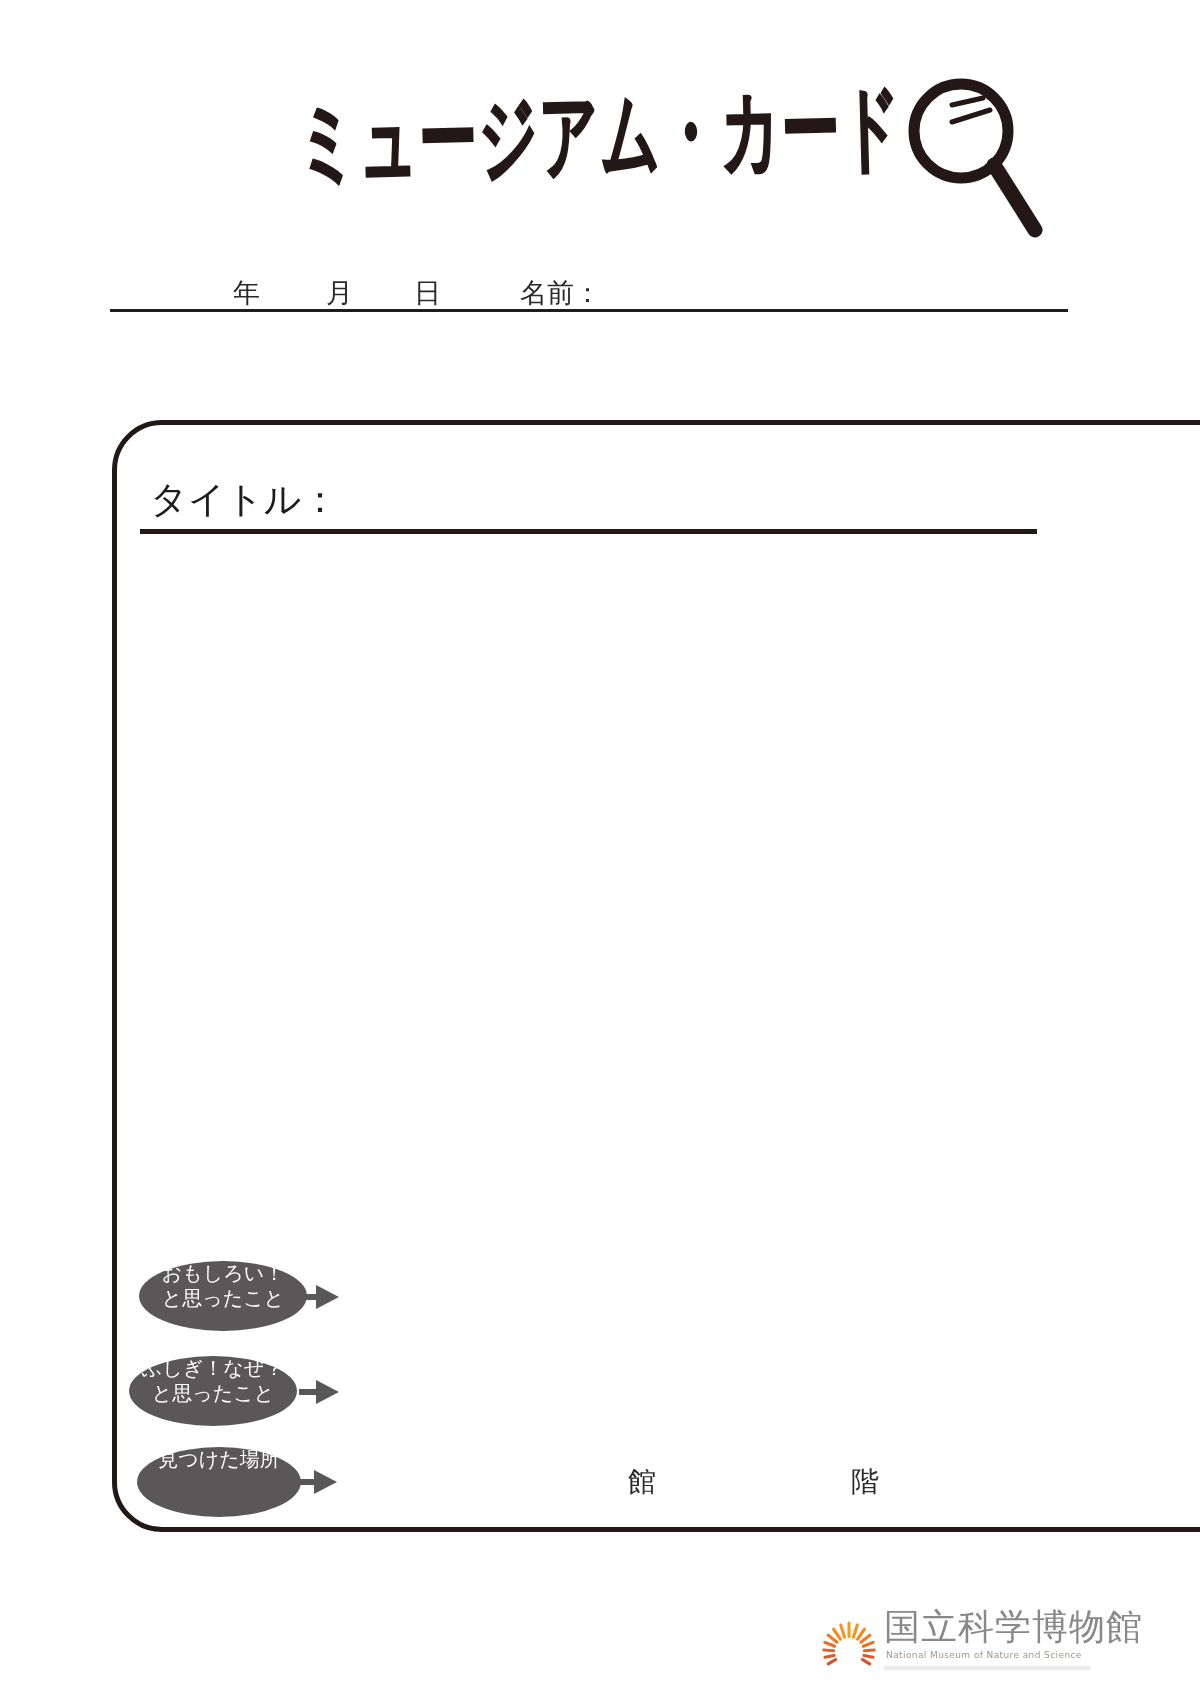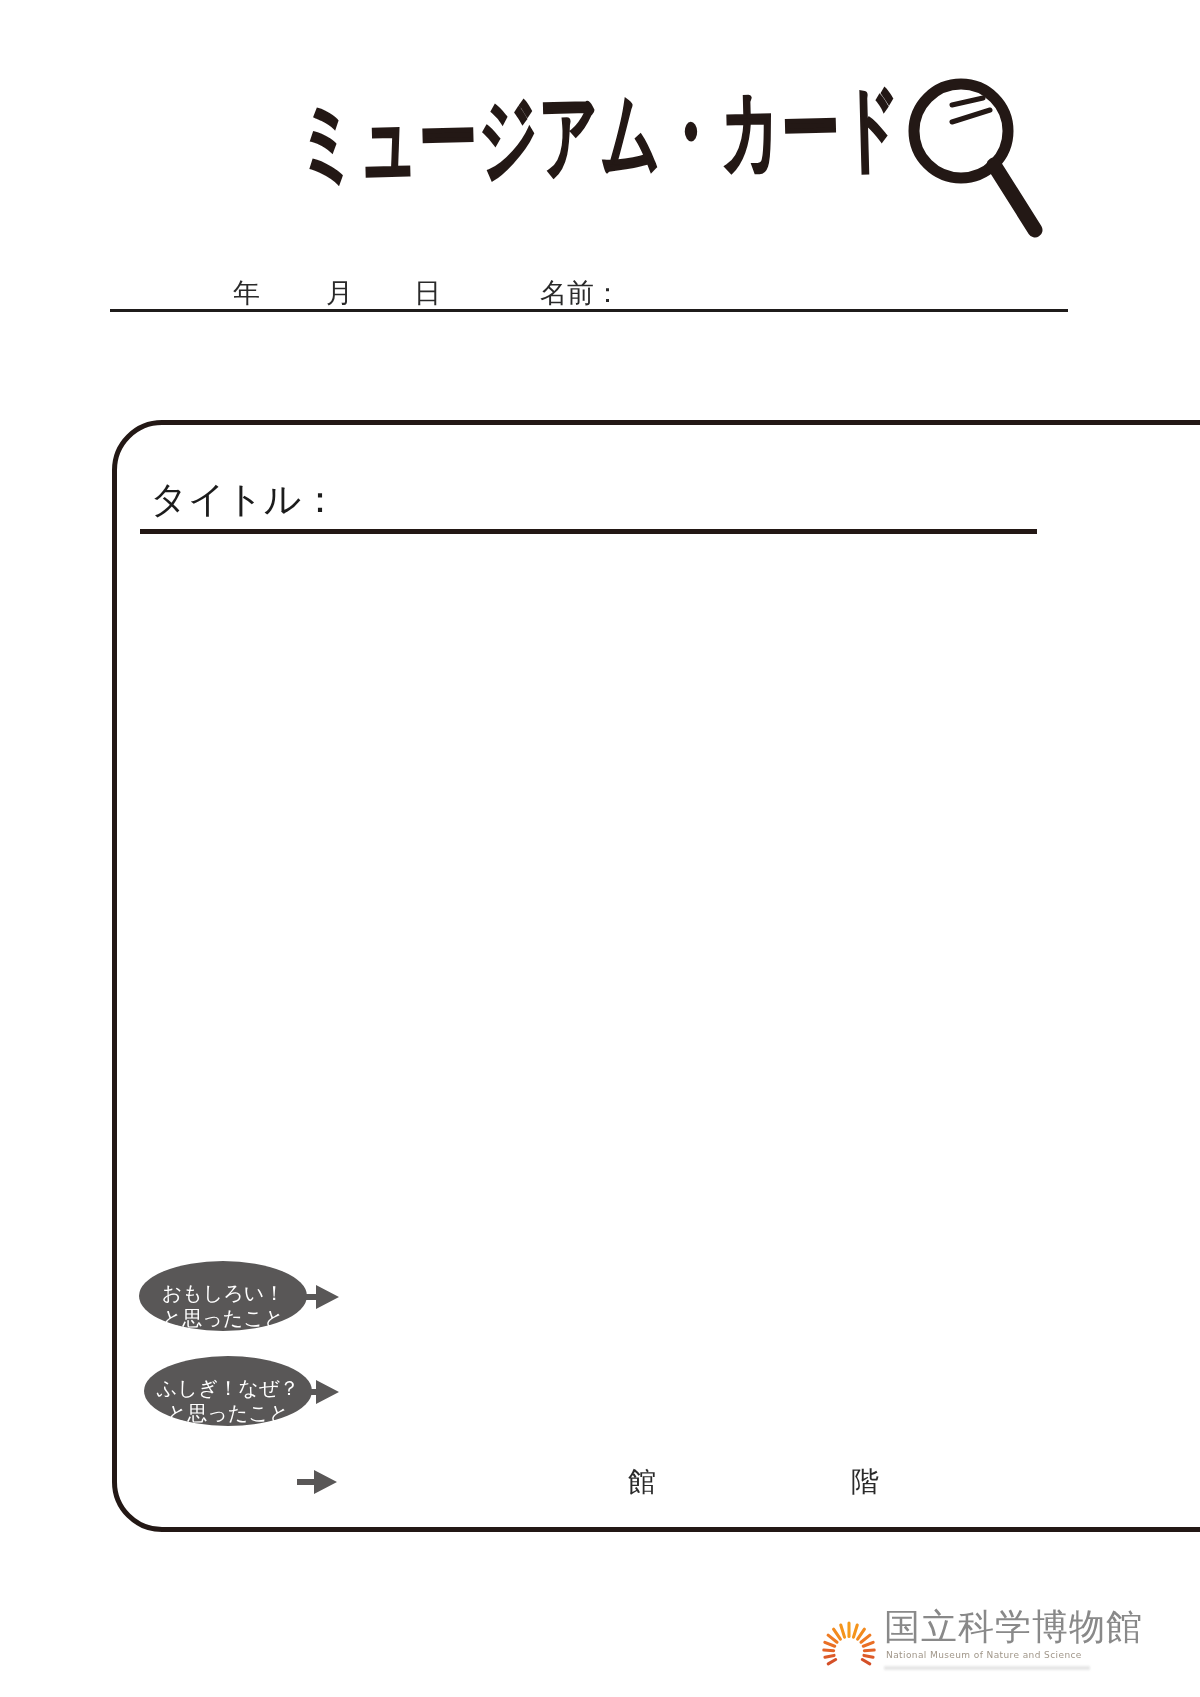--- a/index.html
+++ b/index.html
@@ -14,46 +14,46 @@
     white-space:nowrap; letter-spacing:2px;
     transform:rotate(-1.5deg) scaleX(0.62); transform-origin:left top;
     -webkit-text-stroke:2px #231815;
   }
   .magnifier{ position:absolute; left:903px; top:70px; }
   
   .date-label{
     position:absolute; top:278px; font-size:27px; line-height:30px;
     color:#2a2a2a; font-weight:400; white-space:nowrap;
   }
-  .lbl-year{left:233px;} .lbl-month{left:326px;} .lbl-day{left:414px;} .lbl-name{left:540px;text-align:right;}
+  .lbl-year{left:233px;} .lbl-month{left:326px;} .lbl-day{left:414px;} .lbl-name{left:520px;text-align:right;}
   .date-underline{
     position:absolute; left:110px; top:309px; width:958px; height:3px; background:#1f1c1b;
   }
   
   .card{
     position:absolute; left:112px; top:420px; width:1196px; height:1112px;
     border:5px solid #231815; border-radius:50px; box-sizing:border-box; background:#fff;
   }
   .card-title-label{
     position:absolute; left:33px; top:54px; font-size:37px; line-height:42px;
     color:#1c1c1c; white-space:nowrap;
   }
   .card-title-line{
     position:absolute; left:23px; top:104px; width:897px; height:5px; background:#231815;
   }
   
   .bubble{
     position:absolute; width:168px; height:70px; border-radius:50%;
     background:#595757; color:#ffffff;
-    display:flex; flex-direction:column; align-items:center; justify-content:flex-end;
+    display:flex; flex-direction:column; align-items:center; justify-content:flex-start;
     font-size:20px; line-height:25px; text-align:center; letter-spacing:0;
   }
   .bubble span:empty{display:none;}
   .bubble-1{left:22px; top:836px;}
-  .bubble-2{left:27px; top:931px;}
+  .bubble-2{left:12px; top:931px;}
   .bubble-3{left:20px; top:1022px; width:164px;}
   .arrow{position:absolute;}
   .arrow-1{left:182px; top:858px;}
   .arrow-2{left:182px; top:953px;}
   .arrow-3{left:180px; top:1043px;}
   
   .unit{
     position:absolute; font-size:28px; line-height:32px; color:#2a2a2a; white-space:nowrap;
   }
   .unit-building{left:511px; top:1041px;}
@@ -105,20 +105,24 @@
     </svg>
 
     <div class="bubble bubble-2">
       <span>ふしぎ！なぜ？</span>
       <span>と思ったこと</span>
     </div>
     <svg class="arrow arrow-2" width="40" height="28" viewBox="0 0 40 28">
       <polygon points="0,11 17,11 17,2 40,14 17,26 17,17 0,17" fill="#595757"></polygon>
     </svg>
 
+    <div class="bubble bubble-3">
+      <span>見つけた場所</span>
+
+    </div>
     <svg class="arrow arrow-3" width="40" height="28" viewBox="0 0 40 28">
       <polygon points="0,11 17,11 17,2 40,14 17,26 17,17 0,17" fill="#595757"></polygon>
     </svg>
 
     <span class="unit unit-building">館</span>
     <span class="unit unit-floor">階</span>
   </section>
 
   <svg class="logo-arch" width="54" height="69" viewBox="0 0 56 72" fill="none" stroke-linecap="round" stroke-width="3.2">
     <line x1="14.1" y1="60.0" x2="6.3" y2="64.5" stroke="#d44f27"></line>

